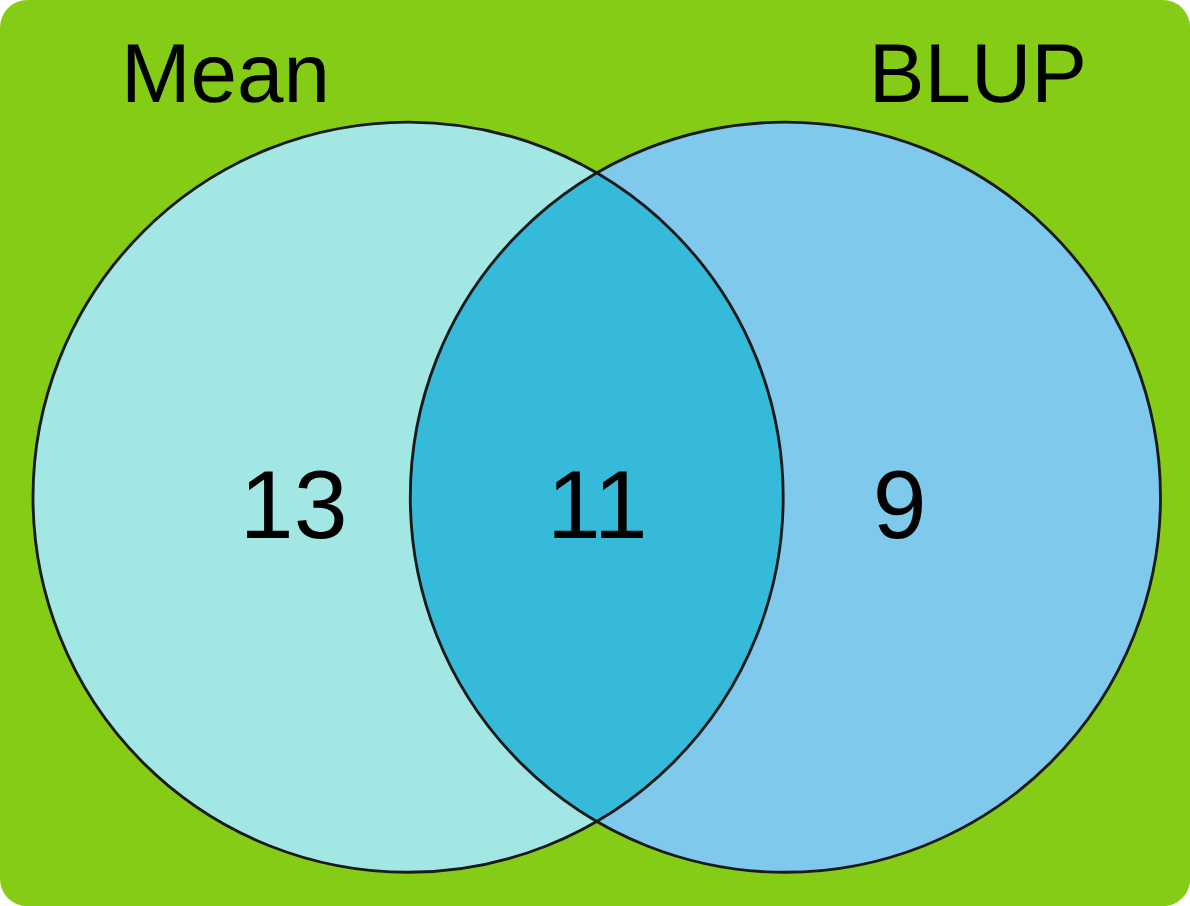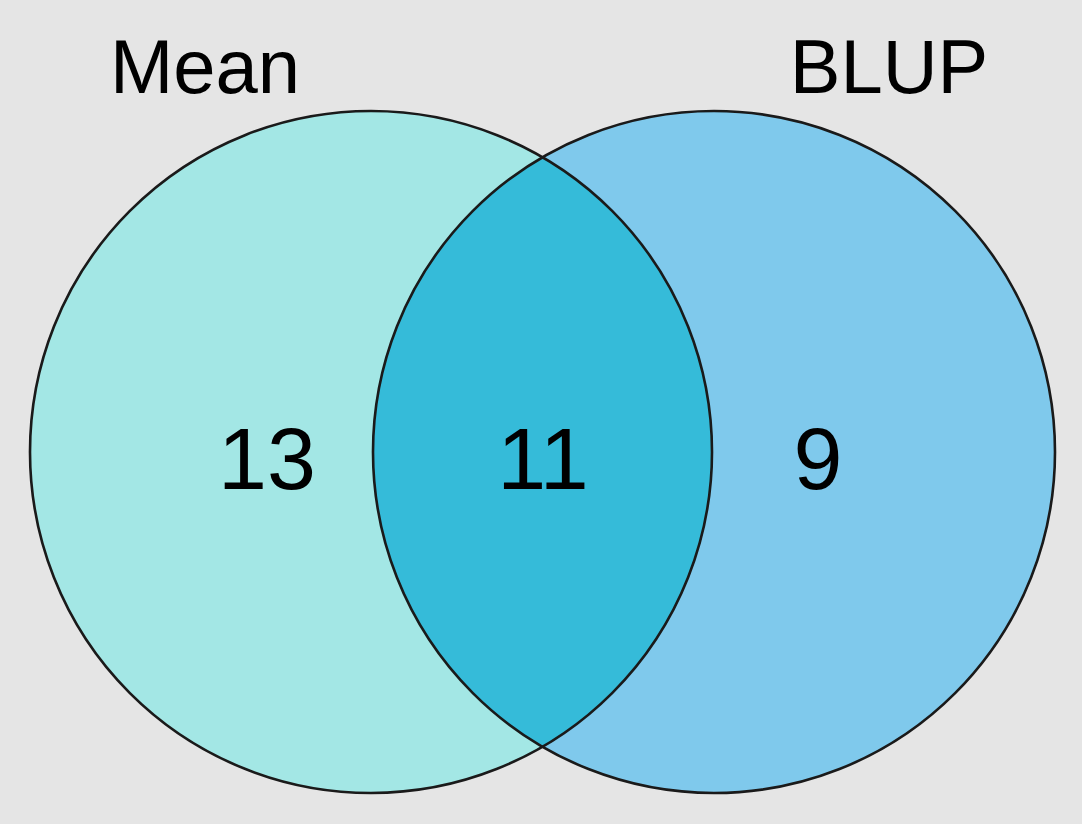--- a/index.html
+++ b/index.html
@@ -37,21 +37,21 @@
     font-family: "Liberation Sans", sans-serif;
     font-size: 88px;
     fill: #000000;
     text-anchor: middle;
     dominant-baseline: middle;
   }
 </style>
 </head>
 <body>
 
-<div id="venn-root" style="background: #e5e5e5;">
+<div id="venn-root" style="background: #84cc16; border-radius: 25px;">
   <svg id="venn-svg" viewBox="0 0 1082 824" xmlns="http://www.w3.org/2000/svg">
 
     <defs>
       <clipPath id="clip-left-circle">
         <circle cx="371" cy="452" r="341"></circle>
       </clipPath>
       <clipPath id="clip-right-circle">
         <circle cx="714" cy="452" r="341"></circle>
       </clipPath>
     </defs>

